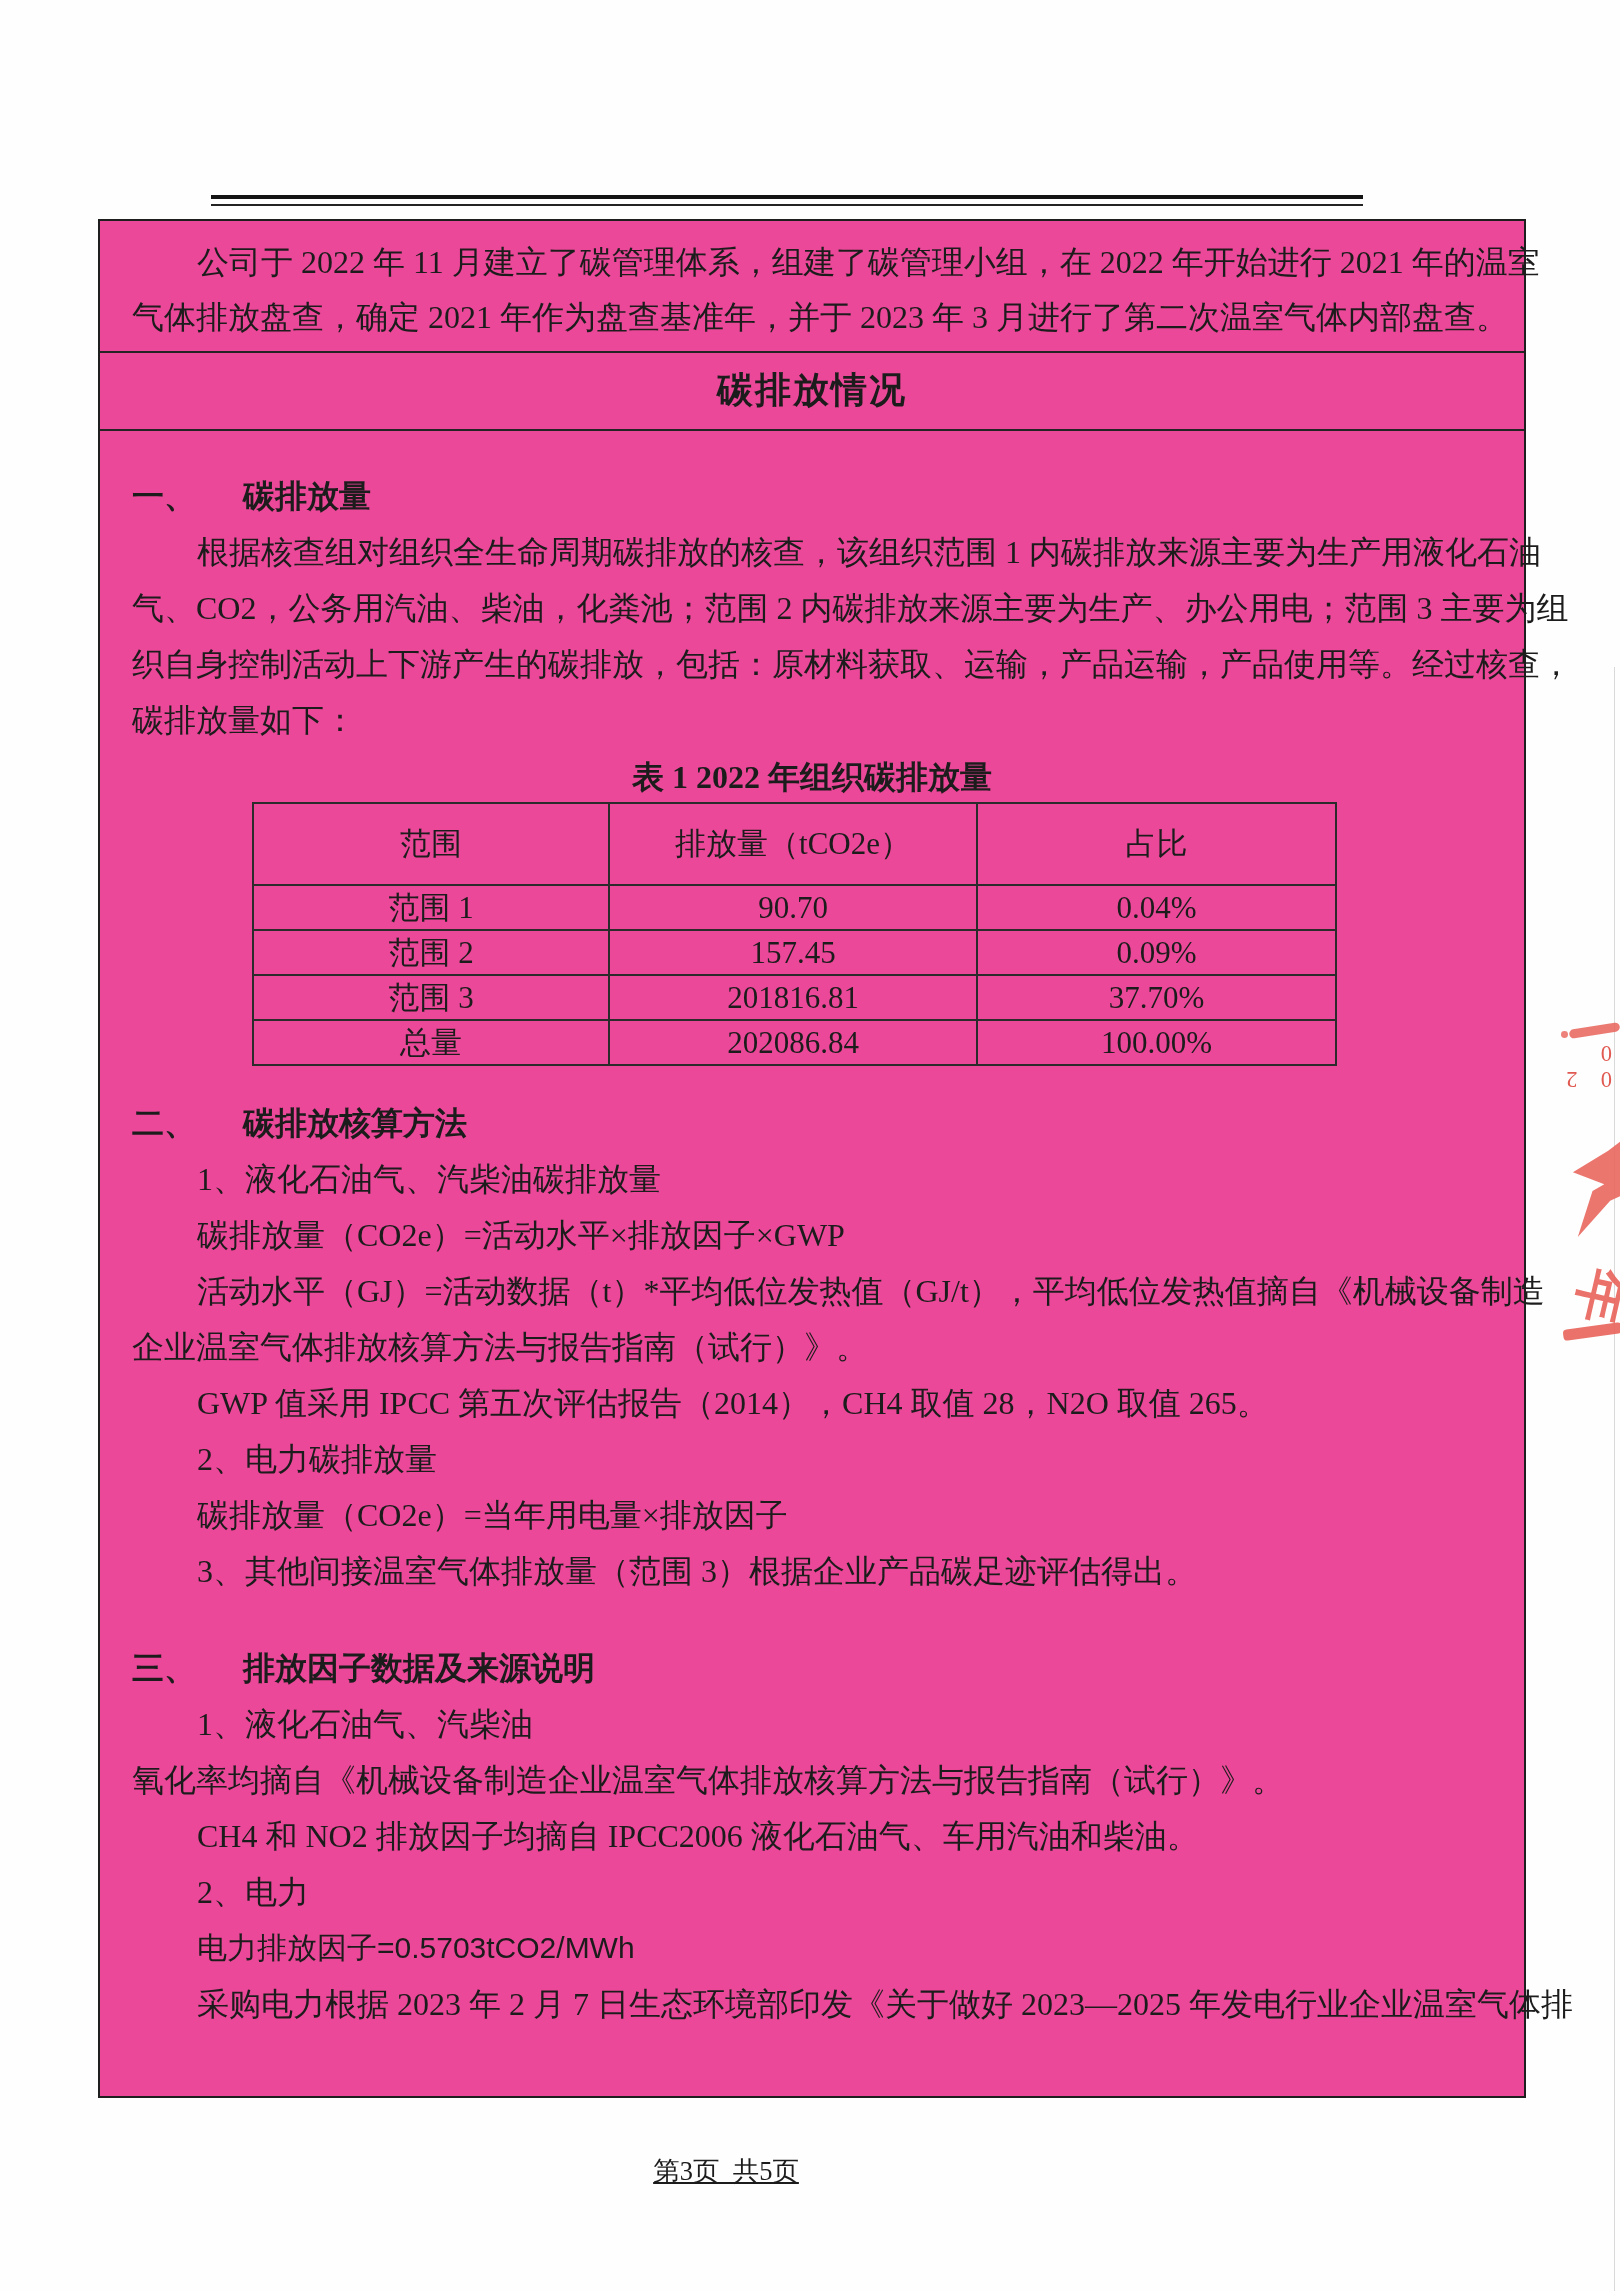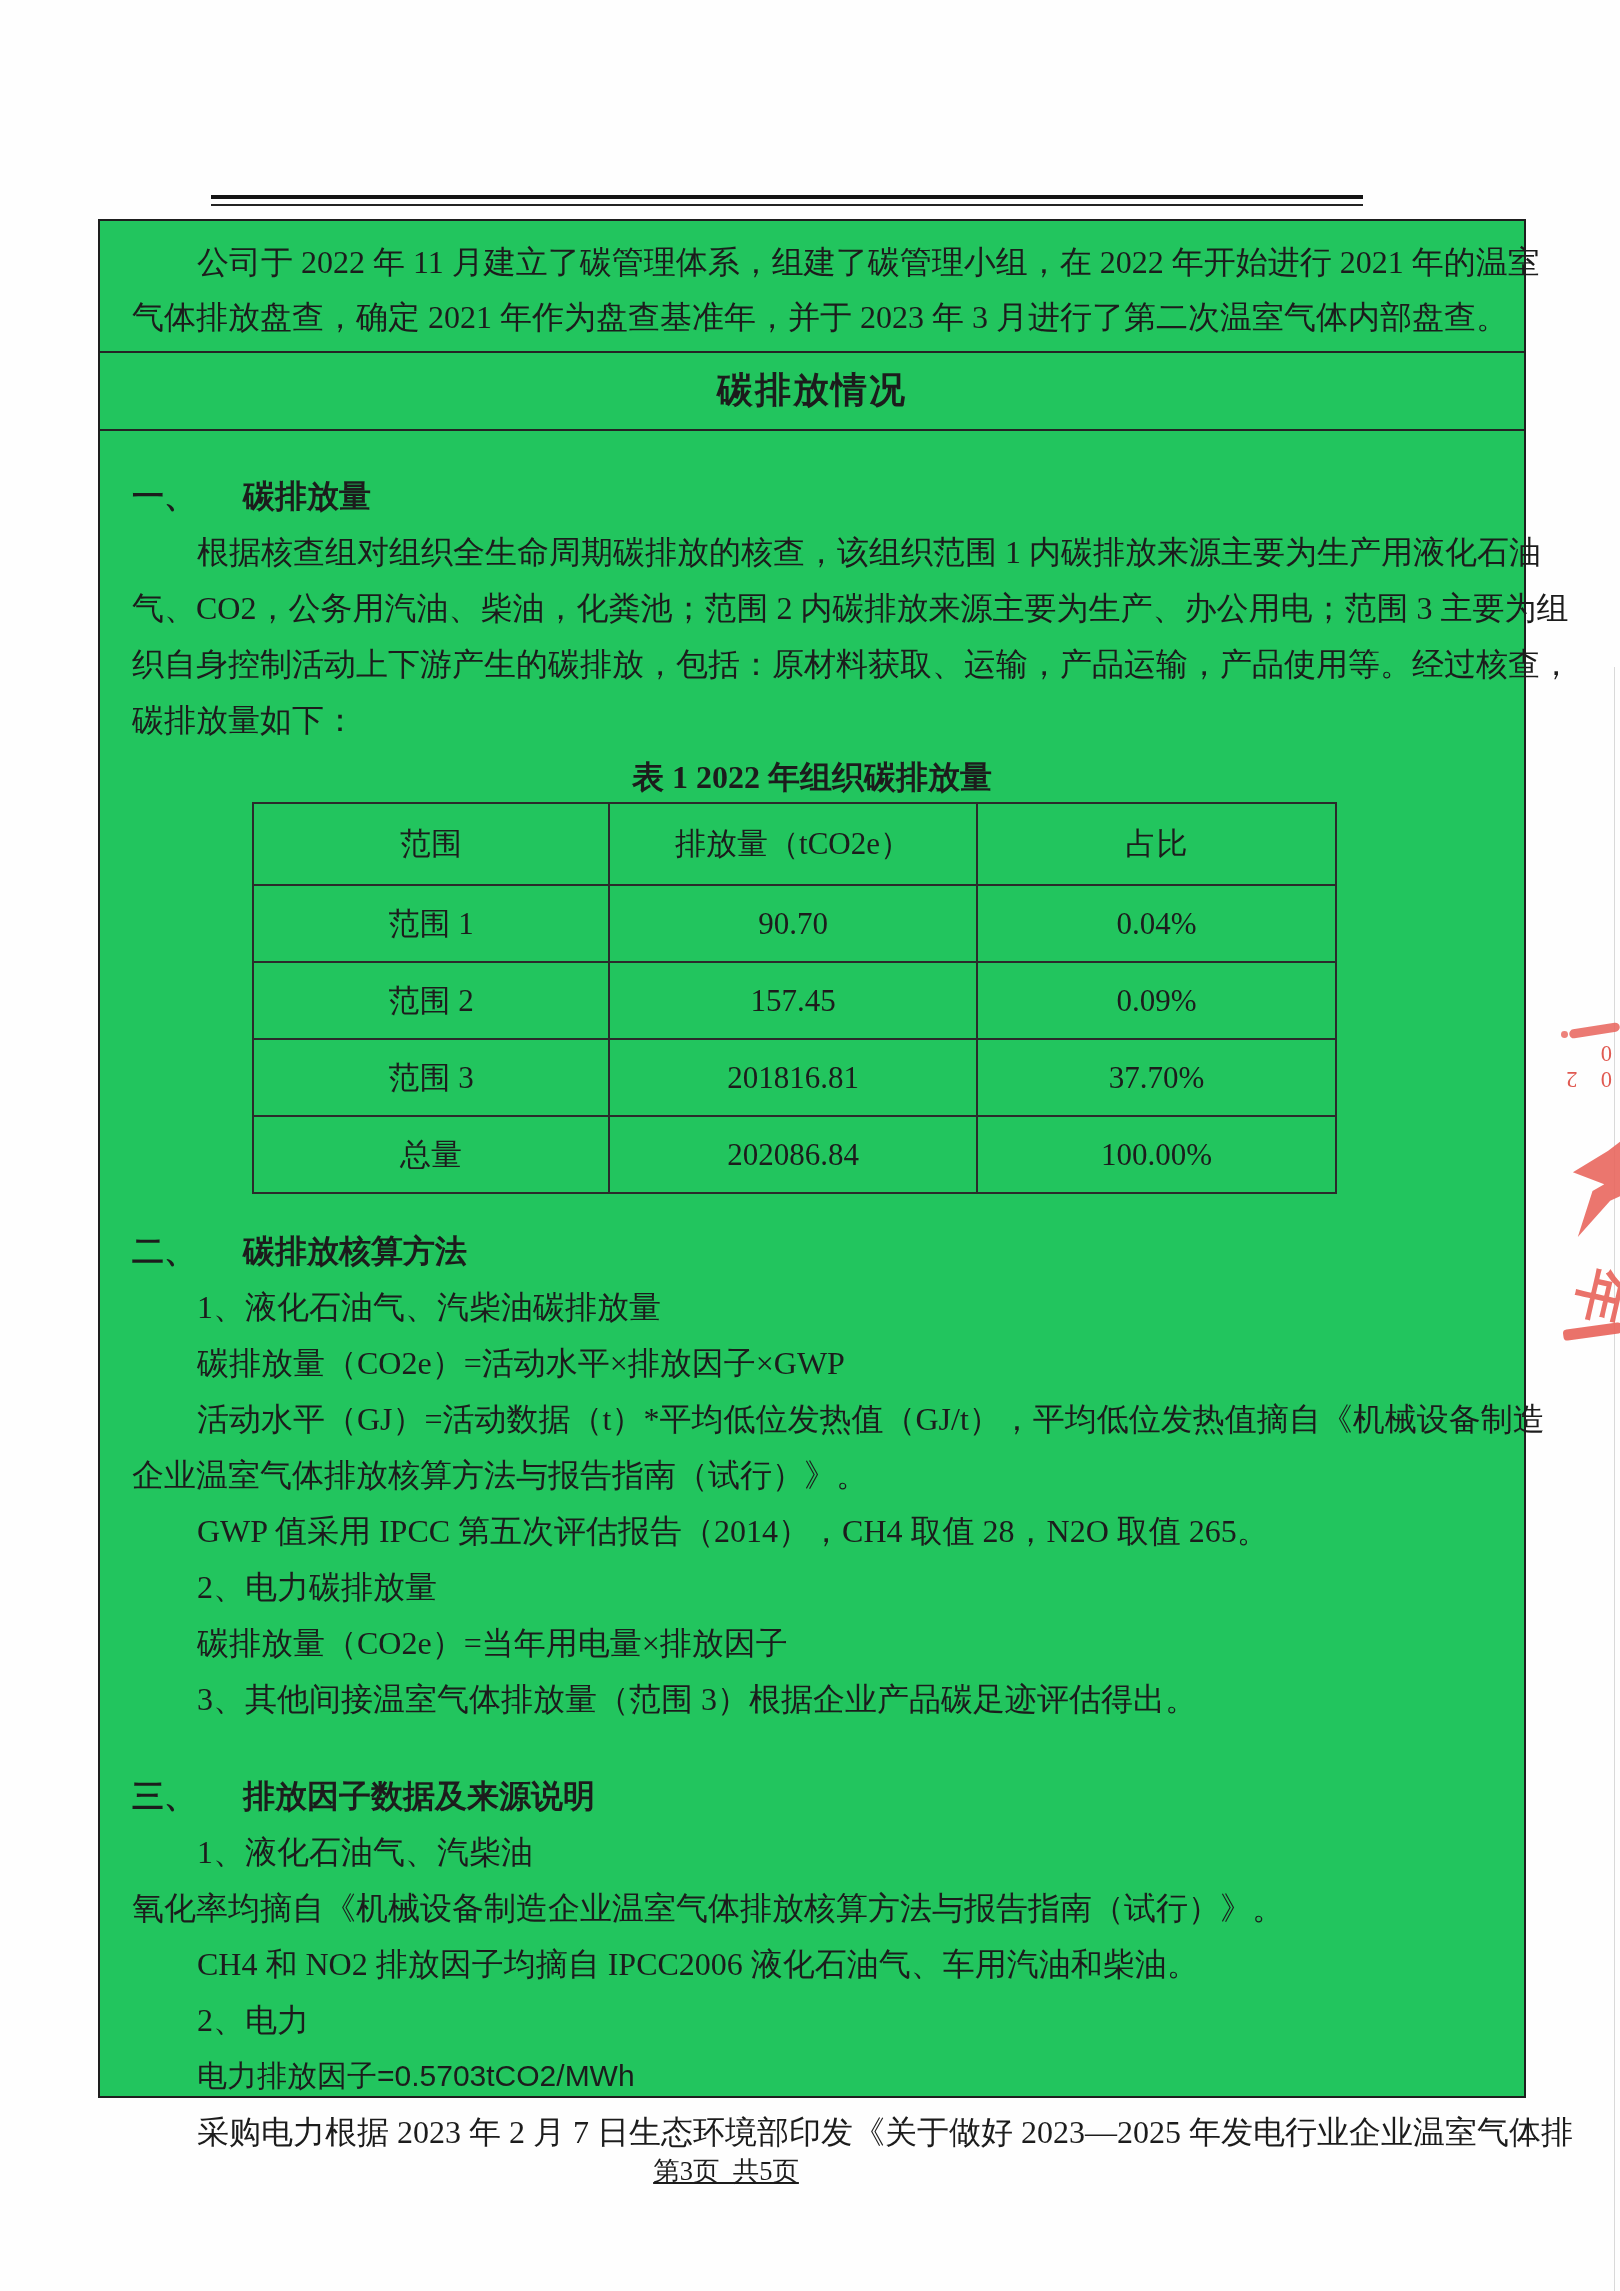--- a/index.html
+++ b/index.html
@@ -20,21 +20,21 @@
   .scan-edge {
     position:absolute; top:667px; bottom:0; left:1614px; width:1px;
     background:#d9d9d9;
   }
   
   .content-box {
     position:absolute; left:98px; top:219px;
     width:1428px; height:1879px;
     border:2.9px solid #1e1e1e;
     box-sizing:border-box;
-    background:#22c55e;
+    background:#ec4899;
   }
   .intro { padding:13.7px 102px 0 32px; }
   .ln {
     height:56px; line-height:56px;
     font-size:32px; white-space:nowrap;
   }
   .intro .ln { height:55px; line-height:55px; }
   .full { text-align:justify; text-align-last:justify; }
   .indent { text-indent:65px; }
   .band {
@@ -60,21 +60,21 @@
     border-collapse:collapse;
     margin-left:120px;
     table-layout:fixed;
     font-size:31px;
   }
   table.emis, table.emis td, table.emis th {
     border:2px solid #2b2b2b;
   }
   table.emis { border-width:2.9px; }
   table.emis th { font-weight:normal; height:78px; text-align:center; }
-  table.emis td { height:43px; text-align:center; padding:16px;font-family:Liberation Serif, serif; }
+  table.emis td { height:43px; text-align:center; padding:0;font-family:Liberation Serif, serif; }
   .c1 { width:352px; } .c2 { width:364px; } .c3 { width:355px; }
   .sans { font-family:"Liberation Sans","DejaVu Sans",sans-serif; font-size:30px; }
   .footer {
     position:absolute; left:0; top:2147px; width:1452px; height:49px;
     line-height:49px; text-align:center; font-size:26.5px; white-space:pre;text-decoration:underline;
   }
   
   .stamp { position:absolute; left:1549px; top:1014px; width:72px; height:343px; }
   .stamp-smudge {
     position:absolute; left:19.6px; top:11.8px; width:51px; height:8.8px;

